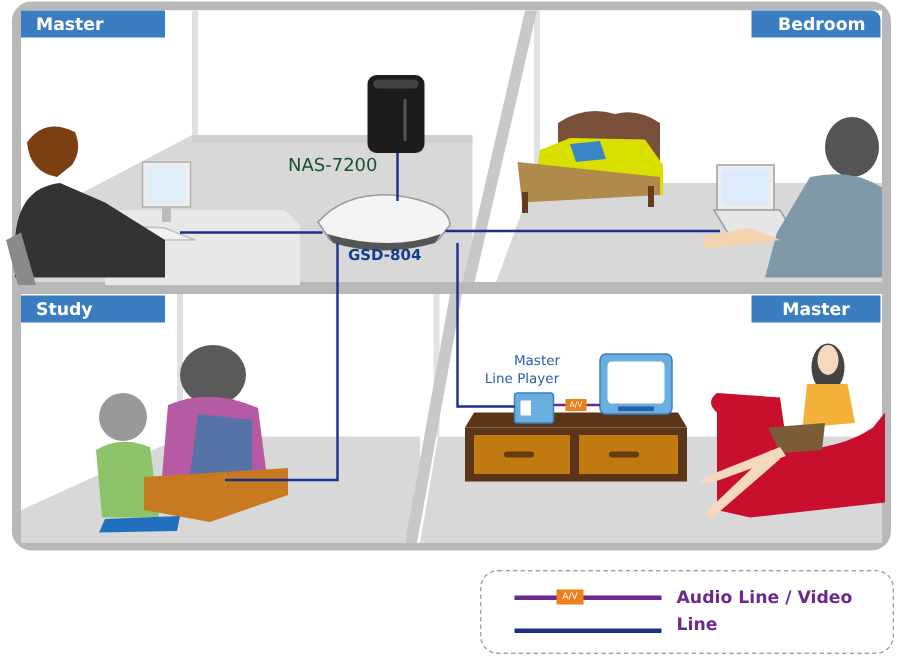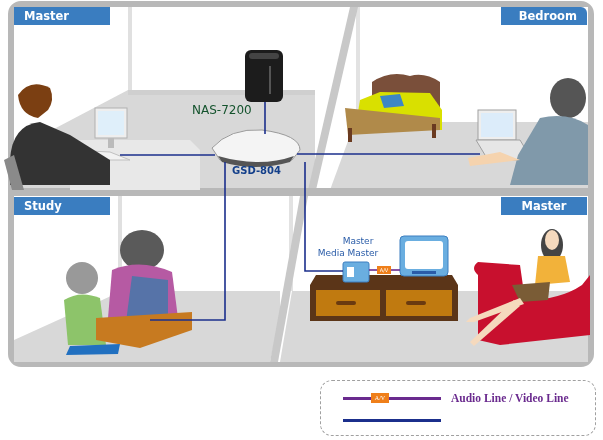--- a/index.html
+++ b/index.html
@@ -5,21 +5,21 @@
   html, body { margin: 0; padding: 0; background: #ffffff; }
   body { width: 603px; height: 440px; position: relative; overflow: hidden;
          font-family: "DejaVu Sans", sans-serif; }
   #scene { position: absolute; left: 0; top: 0; width: 603px; height: 440px; }
   .room-label { position: absolute; height: 18px; line-height: 18px; color: #ffffff;
                 background: #3a7dc0; font-size: 11.5px; font-weight: bold; padding: 0 10px; box-sizing: border-box; }
   .device-label { position: absolute; color: #14532d; font-size: 12px; }
   .device-label.bold { font-weight: bold; font-size: 10px; color: #133f8a; }
   .small-label { position: absolute; color: #2a5ca8; font-size: 9px; text-align: center; line-height: 12px; }
   .legend { position: absolute; left: 320px; top: 380px; width: 276px; height: 56px;
-            border: 1.5px dashed #a0a0a0; border-radius: 12px; box-sizing: border-box; font-family: Liberation Serif, serif; }
+            border: 1.5px dashed #a0a0a0; border-radius: 12px; box-sizing: border-box; }
   .legend-row { position: absolute; left: 0; width: 100%; height: 18px; }
   .legend-line { position: absolute; left: 22px; width: 98px; height: 3px; top: 8px; }
   .legend-text { position: absolute; left: 130px; top: 0; font-size: 11.5px; font-weight: bold; line-height: 18px; }
   .av-tag { position: absolute; left: 50px; top: 4px; width: 18px; height: 10px; background: #ef7f1a;
             color: #fff; font-size: 6px; line-height: 10px; text-align: center; }
 </style>
 </head>
 <body>
 
 <svg id="scene" viewBox="0 0 603 440" xmlns="http://www.w3.org/2000/svg">
@@ -146,21 +146,21 @@
 
 <div class="room-label" style="left:14px; top:7px; width:96px;">Master Room</div>
 <div class="room-label" style="left:501px; top:7px; width:86px; text-align:right; border-top-right-radius:6px;">Bedroom</div>
 <div class="room-label" style="left:14px; top:197px; width:96px;">Study Room</div>
 <div class="room-label" style="left:501px; top:197px; width:86px; text-align:center;">Master Room</div>
 
 <div class="device-label" style="left:192px; top:103px;">NAS-7200</div>
 <div class="device-label bold" style="left:232px; top:165px;">GSD-804</div>
 <div class="small-label" style="left:310px; top:235px; width:76px;">
   <div style="padding-left:20px;">Master</div>
-  <div>Media Master</div>
+  <div>Line Player</div>
 </div>
 <div style="position:absolute; left:377px; top:266px; width:14px; height:8px; font-size:5px; line-height:8px; color:#fff; text-align:center;">A/V</div>
 
 <div class="legend">
   <div class="legend-row" style="top:8px;">
     <div class="legend-line" style="background:#6a2a8e;"></div>
     <div class="av-tag">A/V</div>
     <div class="legend-text" style="color:#6a2a8e;">Audio Line / Video Line</div>
   </div>
   <div class="legend-row" style="top:30px;">

